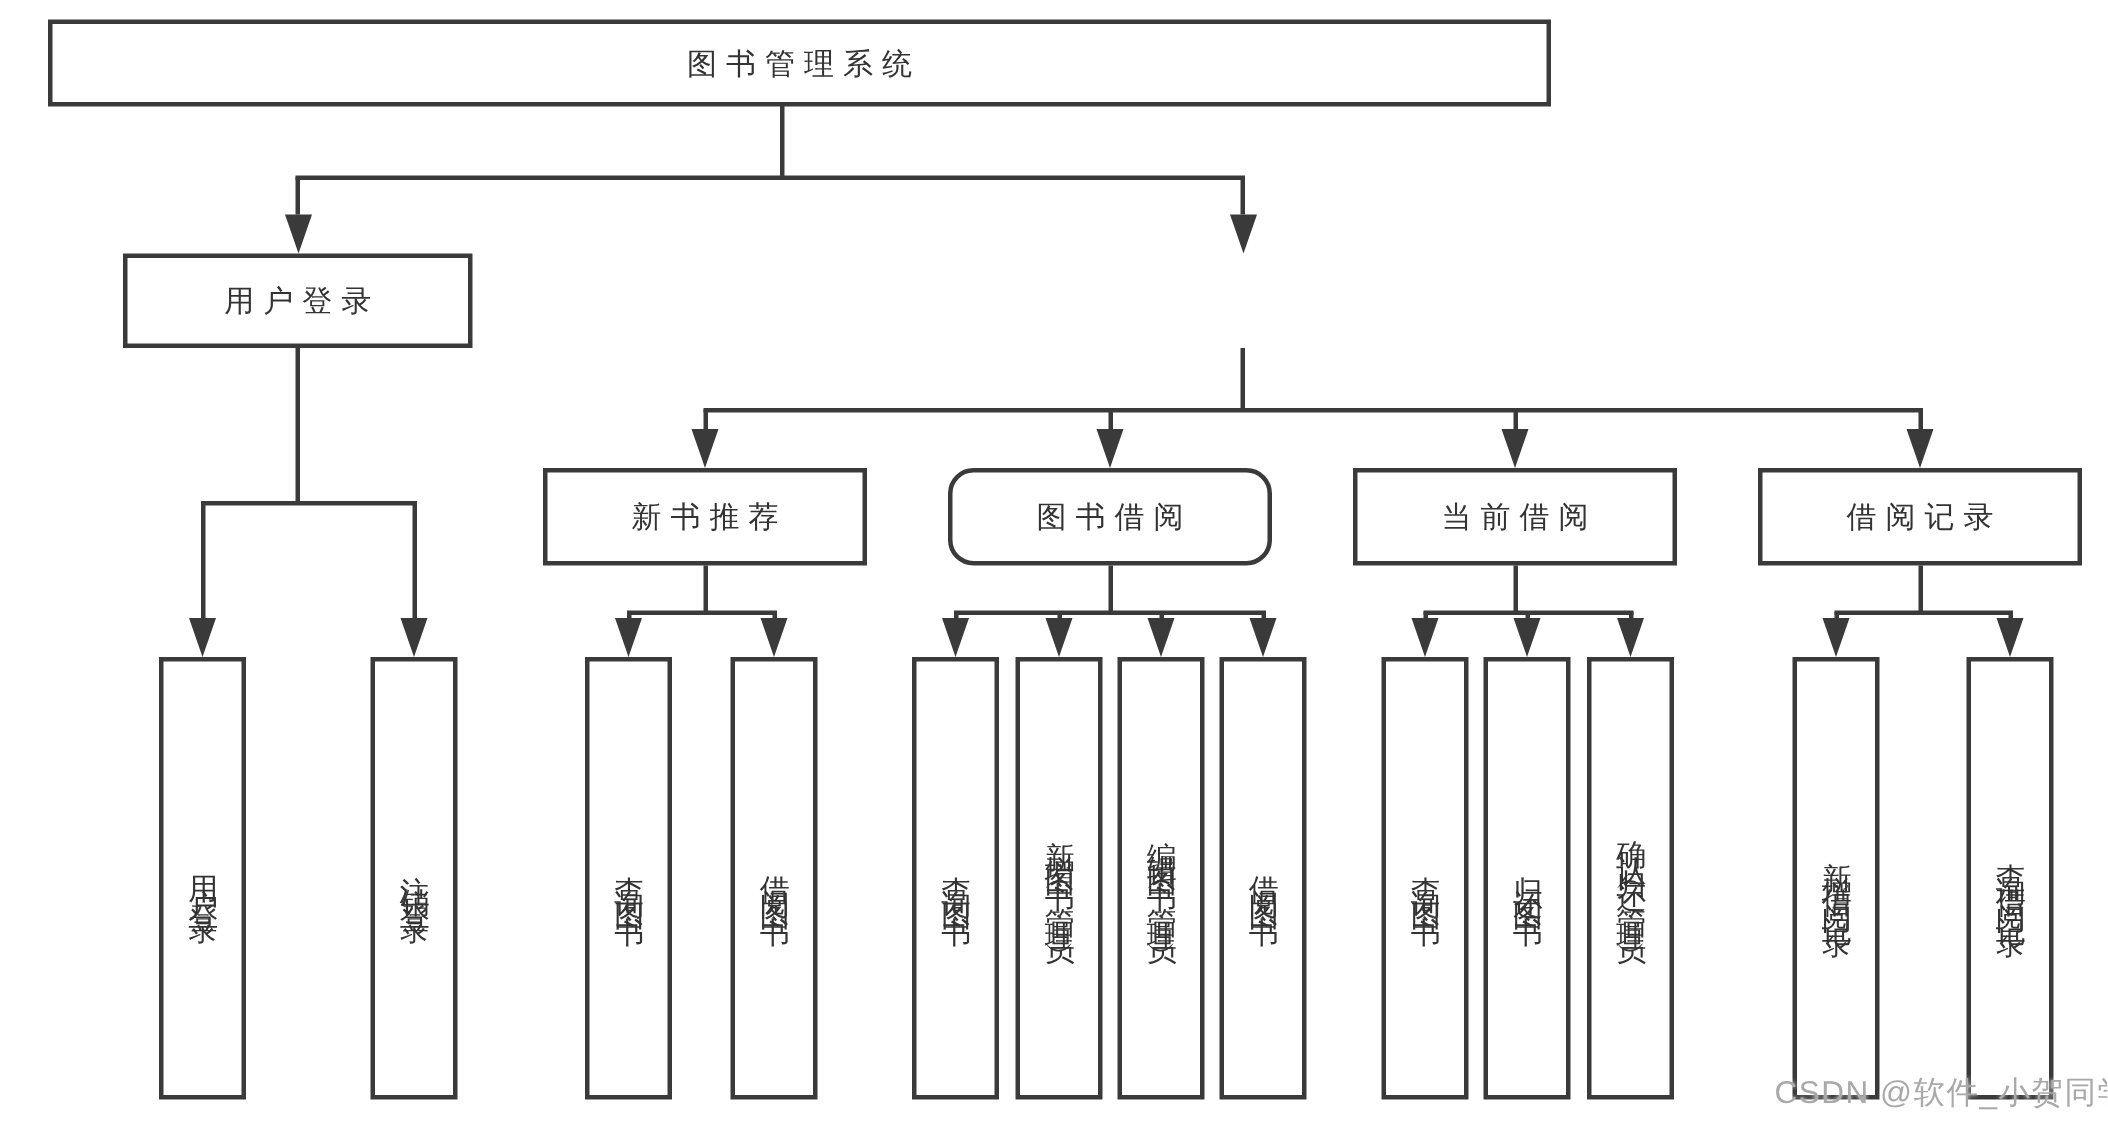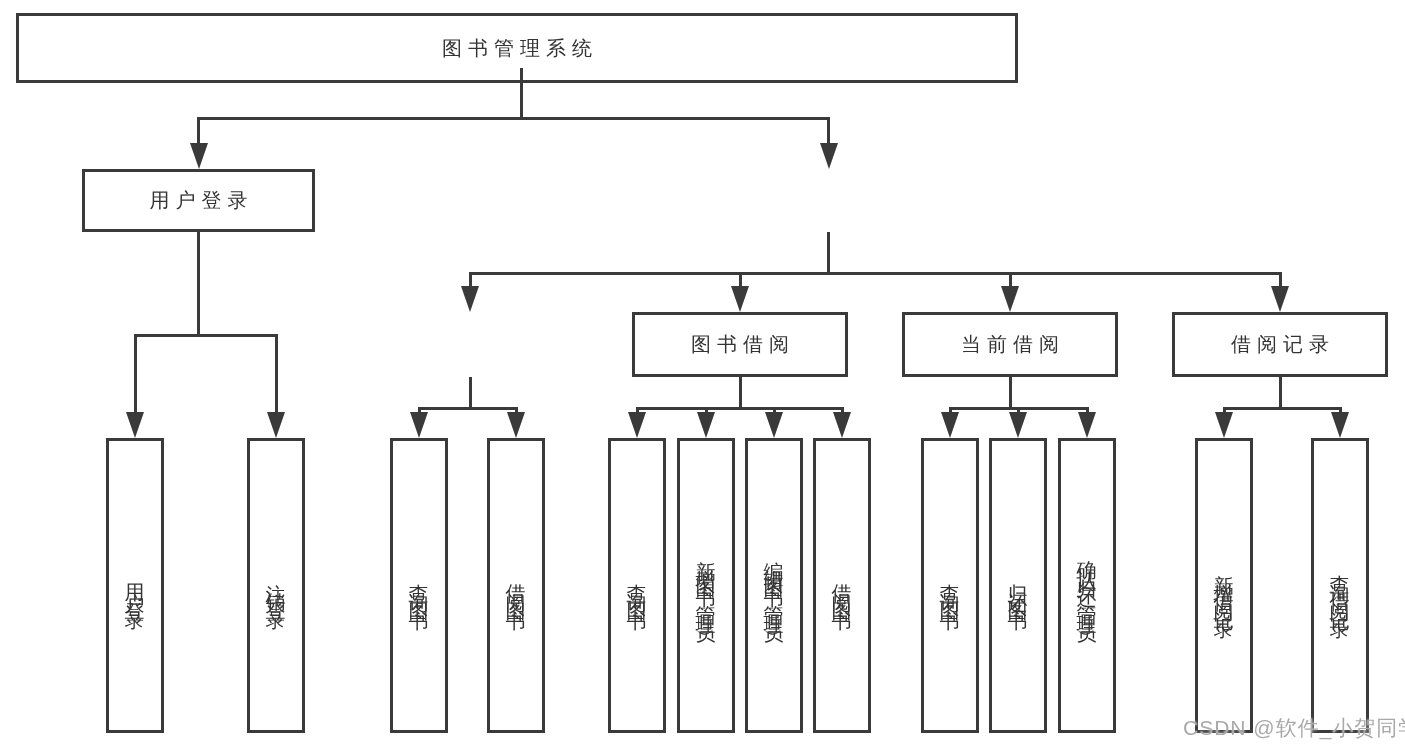--- a/index.html
+++ b/index.html
@@ -59,27 +59,30 @@
     text-shadow: 0 0 3px rgba(255,255,255,0.9);
     white-space: nowrap;
     z-index: 10;
   }
 </style>
 </head>
 <body>
 
 <div id="diagram" style="--line: #3a3a3a; --text: #333333; --wm: #a9a9a9; --bg: #ffffff;">
   <div class="watermark" style="left: 1183px; top: 714px;">CSDN @软件_小贺同学</div>
-<div class="node horizontal" style="left: 16px; top: 13px; width: 1002px; height: 70px;">
+<div class="node horizontal" style="left: 32px; top: 13px; width: 1002px; height: 58px;">
       <span class="label">图书管理系统</span>
     </div>
     <div class="node horizontal" style="left: 82px; top: 169px; width: 233px; height: 63px;">
       <span class="label">用户登录</span>
     </div>
-    <div class="node horizontal" style="left: 632px; top: 312px; width: 216px; height: 65px;">
+    <div class="node horizontal" style="left: 362px; top: 312px; width: 216px; height: 65px;">
+      <span class="label">新书推荐</span>
+    </div>
+    <div class="node horizontal" style="left: 632px; top: 312px; width: 216px; height: 65px; border-radius: 17px;">
       <span class="label">图书借阅</span>
     </div>
     <div class="node horizontal" style="left: 902px; top: 312px; width: 216px; height: 65px;">
       <span class="label">当前借阅</span>
     </div>
     <div class="node horizontal" style="left: 1172px; top: 312px; width: 216px; height: 65px; align-items: center;">
       <span class="label">借阅记录</span>
     </div>
     <div class="node vertical" style="left: 106px; top: 438px; width: 58px; height: 295px;">
       <span class="label">用户登录</span>

